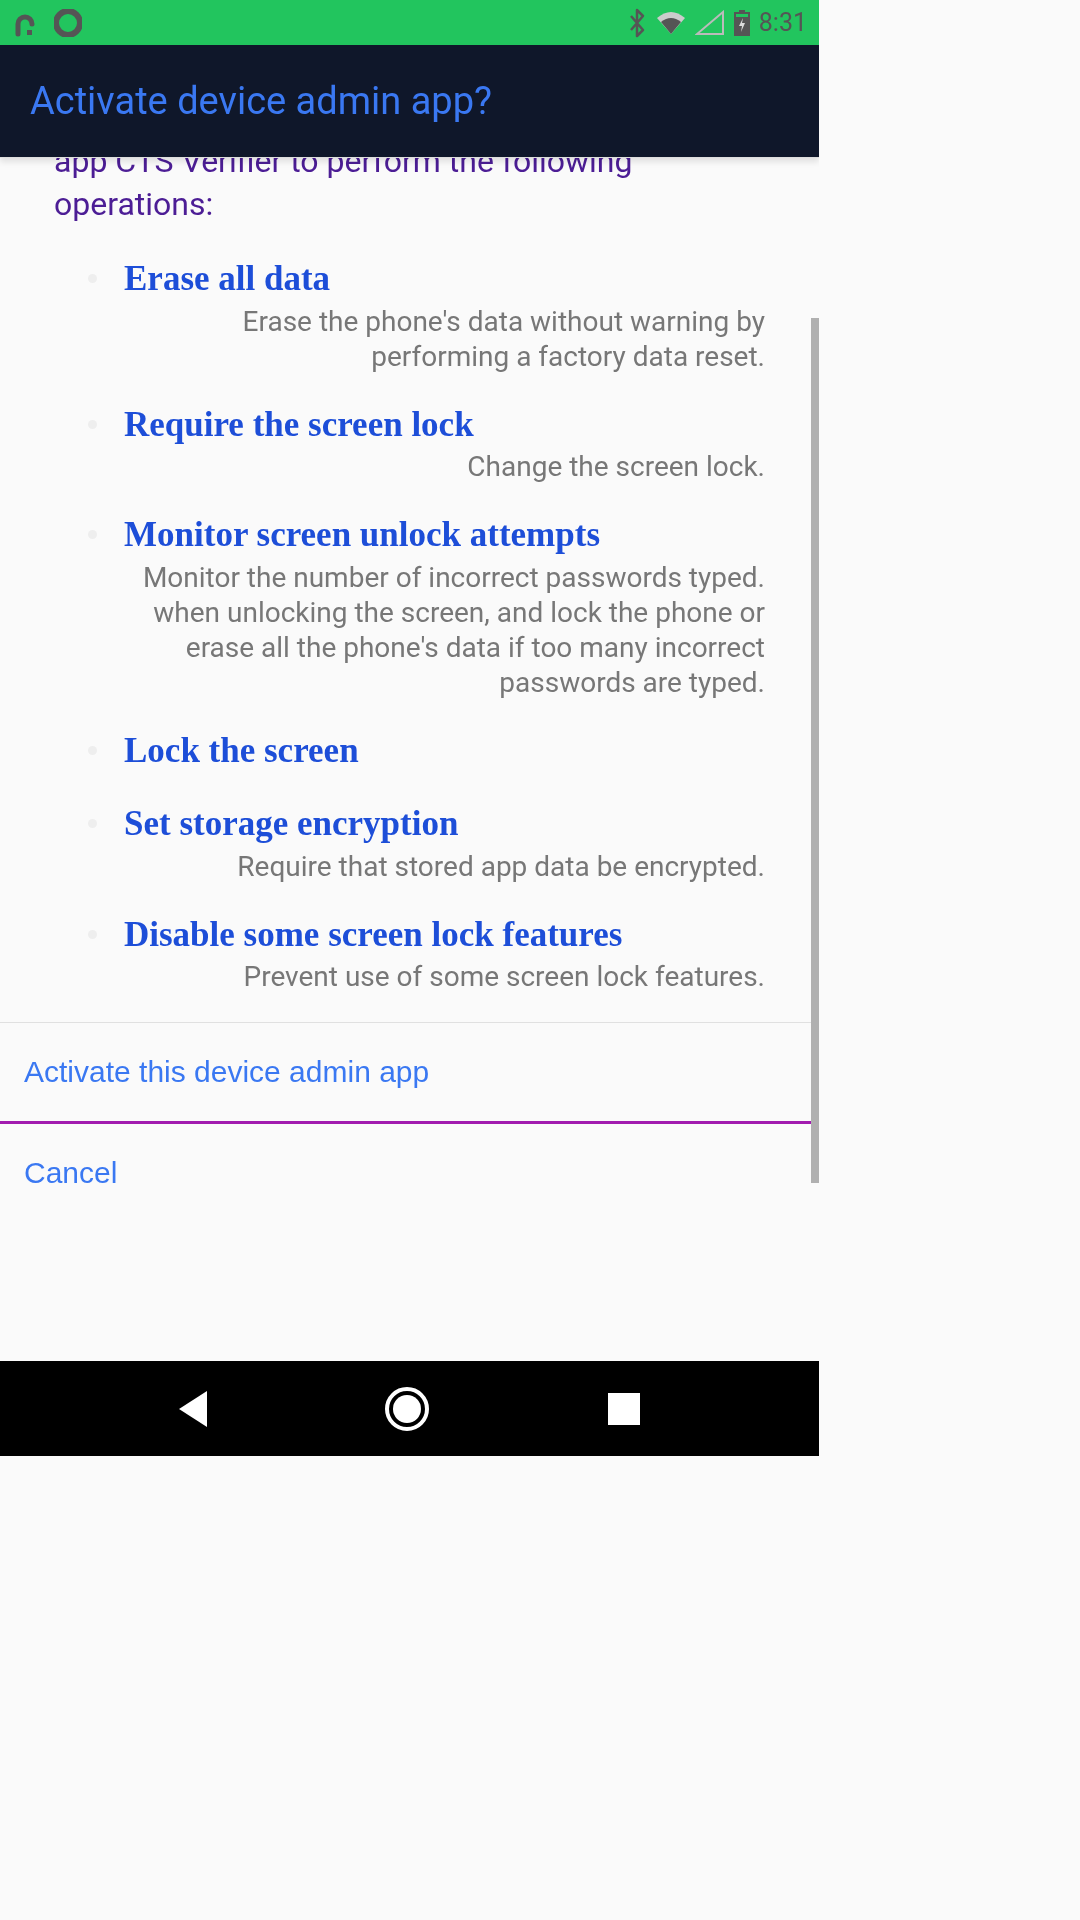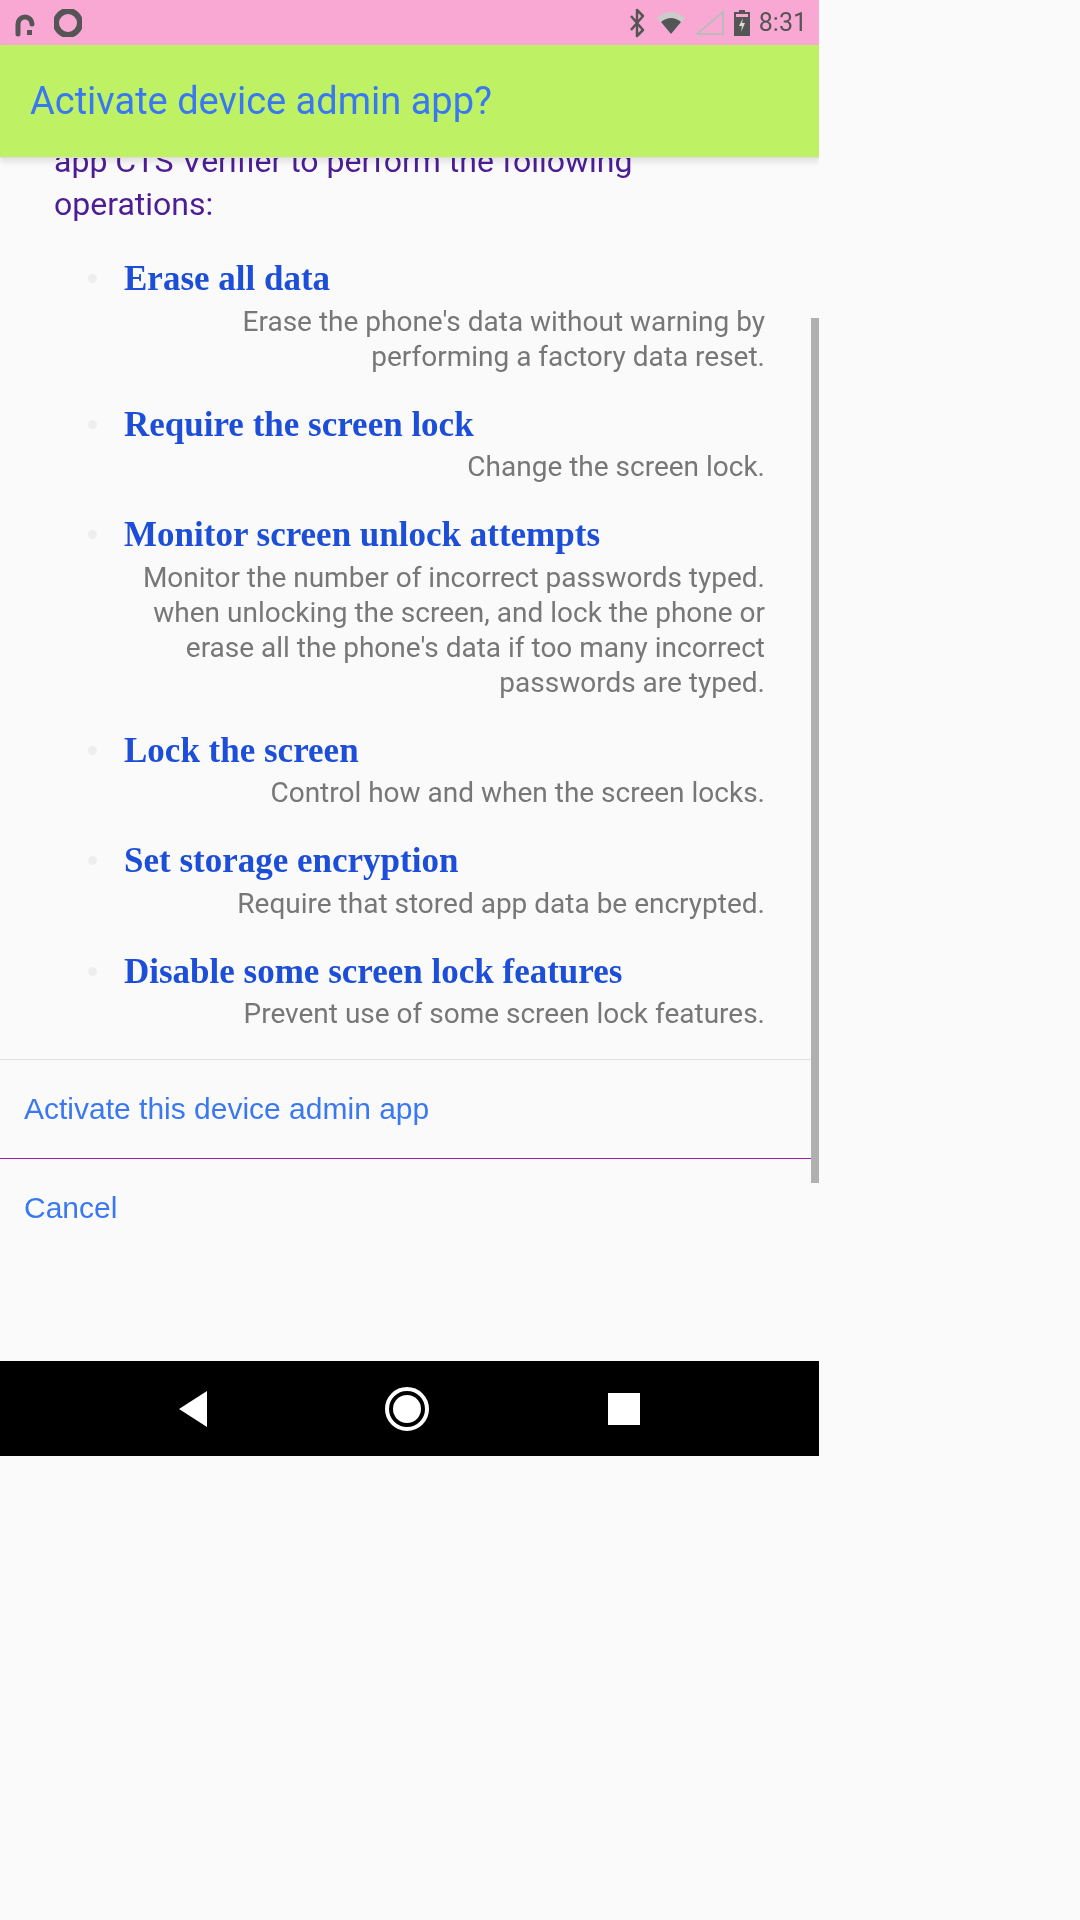--- a/index.html
+++ b/index.html
@@ -6,21 +6,21 @@
     body {
       width: 819px;
       height: 1456px;
       font-family: Roboto, -apple-system, BlinkMacSystemFont, sans-serif;
       background: #fafafa;
       overflow: hidden;
       position: relative;
     }
     .status-bar {
       height: 45px;
-      background: #f9a8d4;
+      background: #22c55e;
       display: flex;
       align-items: center;
       justify-content: space-between;
       padding: 0 12px;
     }
     .status-left {
       display: flex;
       align-items: center;
       gap: 16px;
     }
@@ -29,21 +29,21 @@
       align-items: center;
       gap: 8px;
     }
     .status-time {
       font-size: 25px;
       color: #555;
       font-weight: 400;
     }
     .header {
       height: 113px;
-      background: #bef264;
+      background: #0f172a;
       display: flex;
       align-items: center;
       padding: 0 30px;
       border-bottom: 1px solid #ddd;
       box-shadow: 0 4px 6px rgba(0,0,0,0.1);
       position: relative;
       z-index: 2;
     }
     .header-title {
       color: #3a78f2;
@@ -96,21 +96,21 @@
     }
     .actions {
       border-top: 1px solid #e0e0e0;
     }
     .action-button {
       display: block;
       width: 100%;
       text-align: left;
       background: #fafafa;
       border: none;
-      border-bottom: 1px solid #a21caf;
+      border-bottom: 3px solid #a21caf;
       color: #3a78f2;
       font-size: 30px;
       font-weight: 500;
       padding: 32px 24px;
       cursor: pointer;
     }
     .action-button:last-child {
       border-bottom: none;
       padding-bottom: 20px;
     }
@@ -227,21 +227,20 @@
     <div class="perm-item">
       <div class="perm-title">Require the screen lock</div>
       <div class="perm-desc">Change the screen lock.</div>
     </div>
     <div class="perm-item">
       <div class="perm-title">Monitor screen unlock attempts</div>
       <div class="perm-desc">Monitor the number of incorrect passwords typed. when unlocking the screen, and lock the phone or erase all the phone's data if too many incorrect passwords are typed.</div>
     </div>
     <div class="perm-item">
       <div class="perm-title">Lock the screen</div>
-      <div class="perm-desc">Control how and when the screen locks.</div>
     </div>
     <div class="perm-item">
       <div class="perm-title">Set storage encryption</div>
       <div class="perm-desc">Require that stored app data be encrypted.</div>
     </div>
     <div class="perm-item">
       <div class="perm-title">Disable some screen lock features</div>
       <div class="perm-desc">Prevent use of some screen lock features.</div>
     </div>
   </div>

